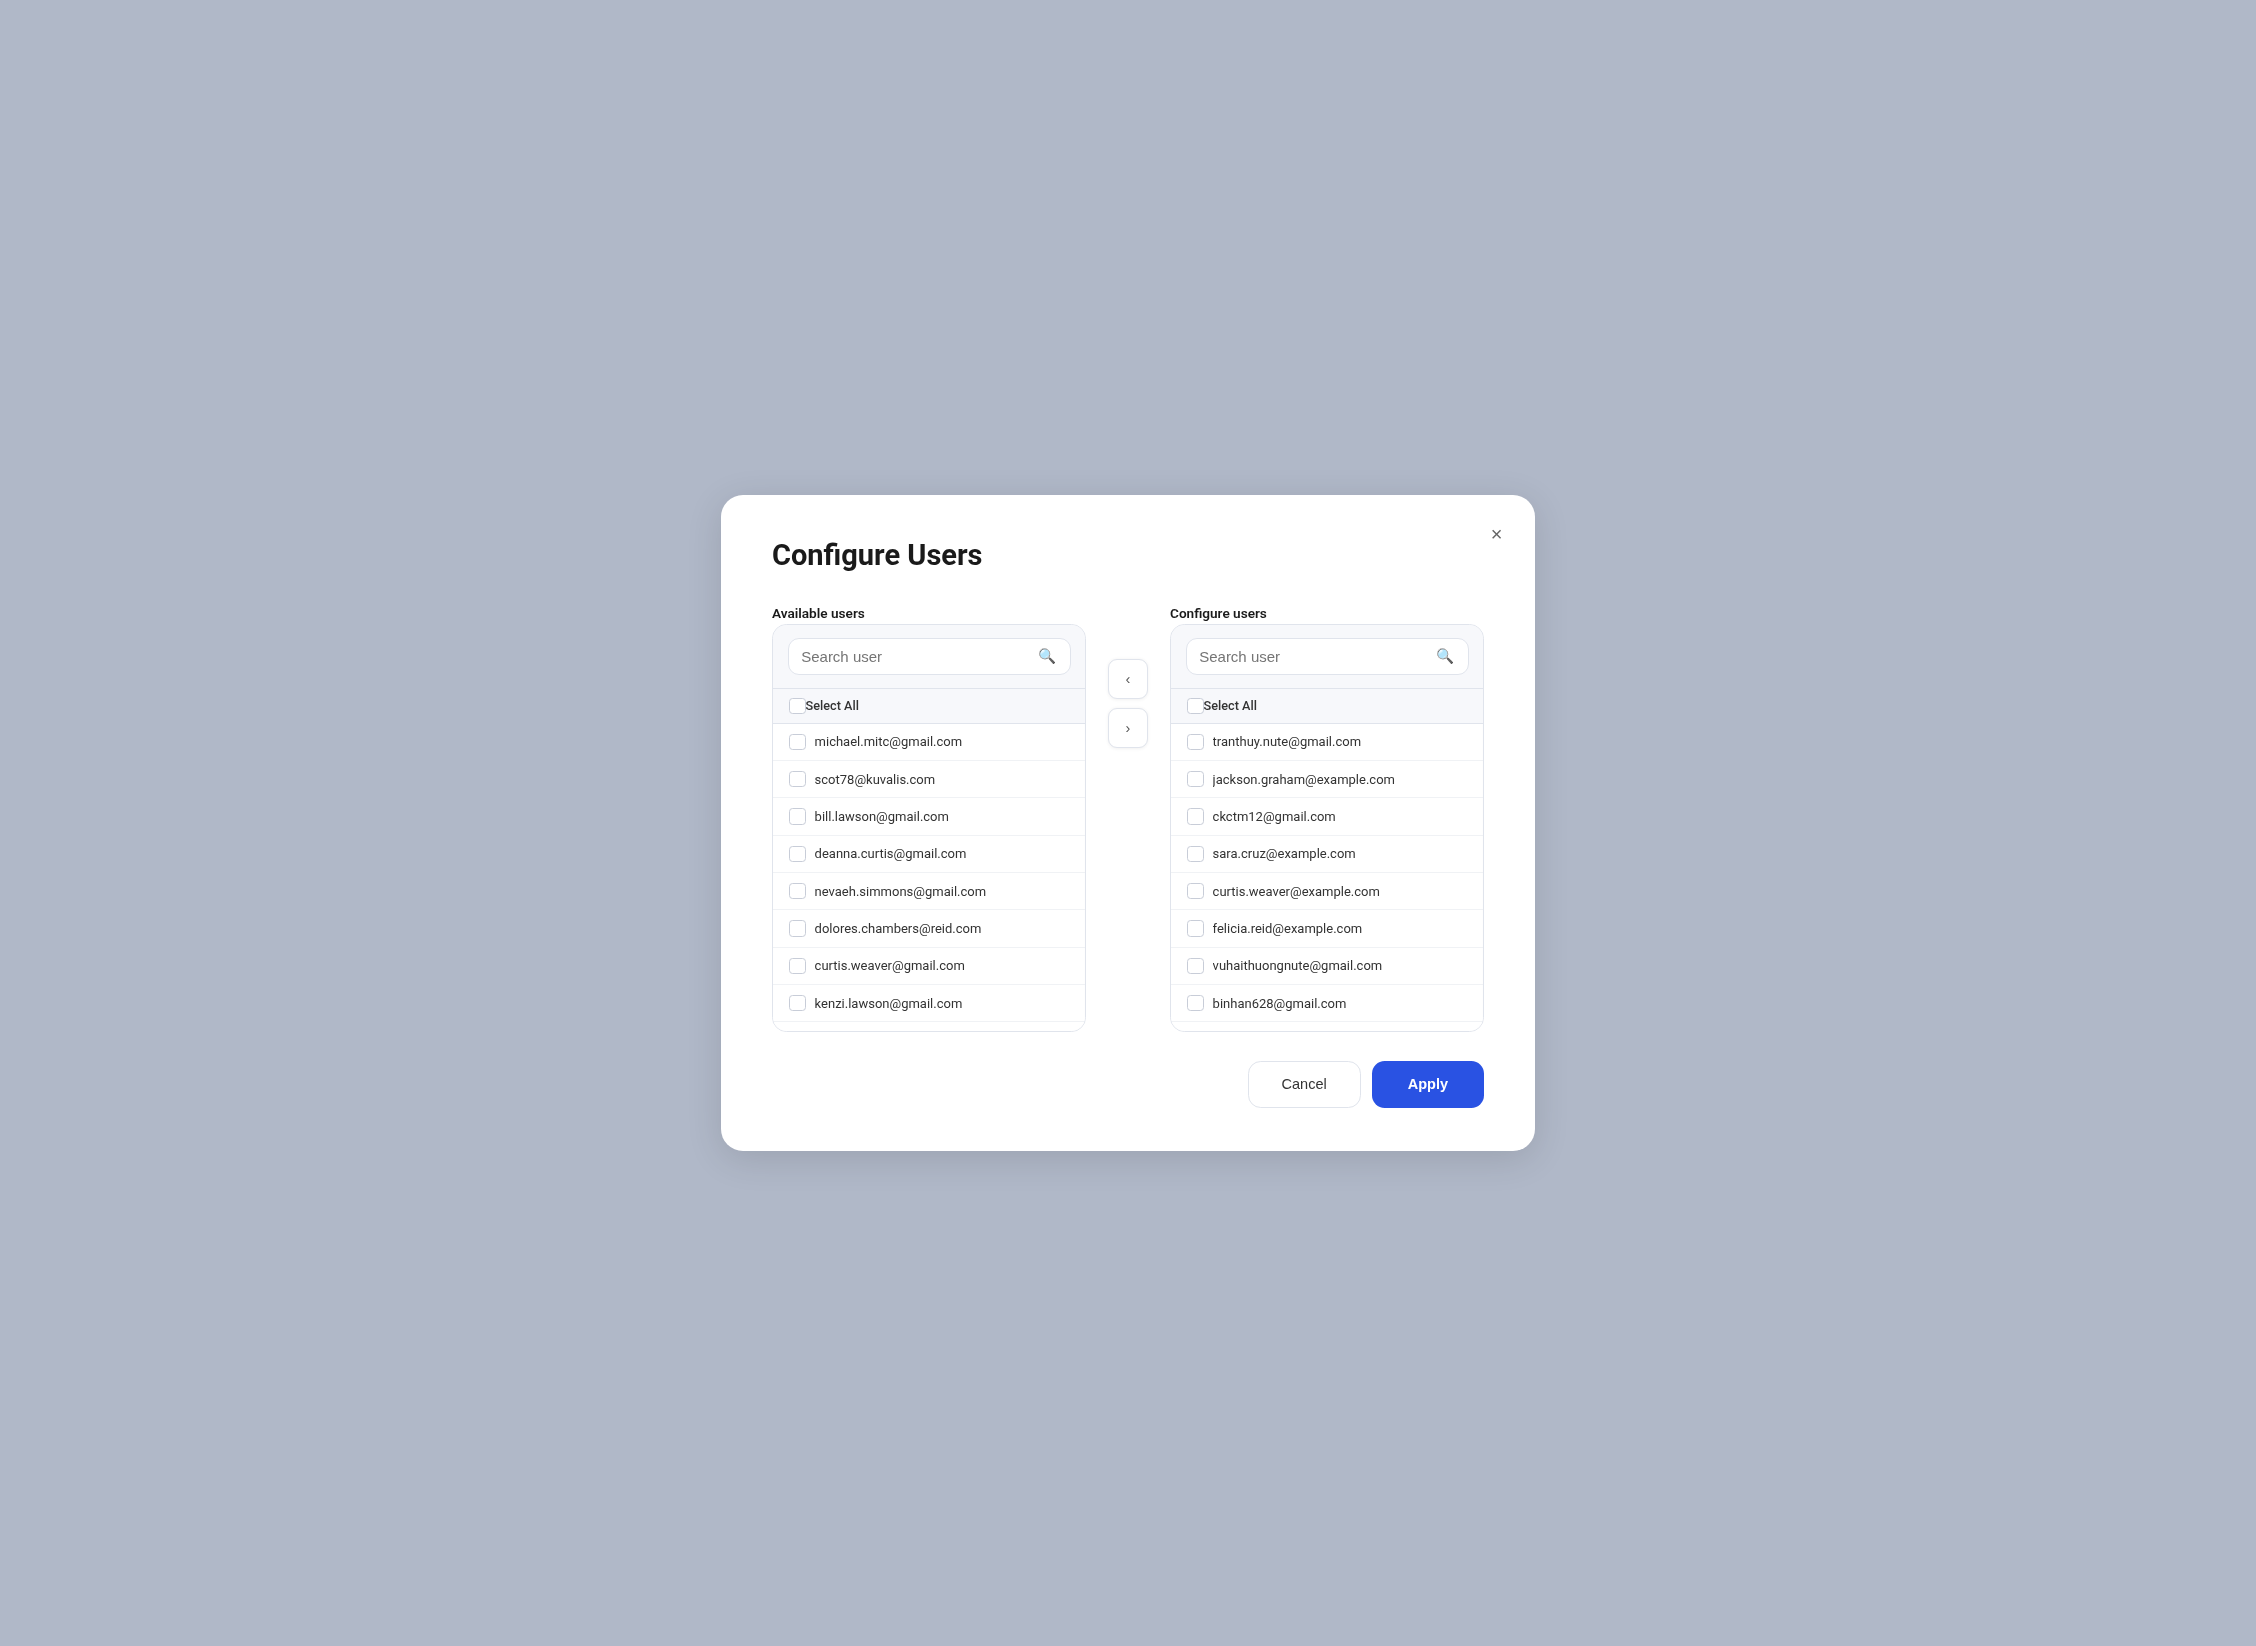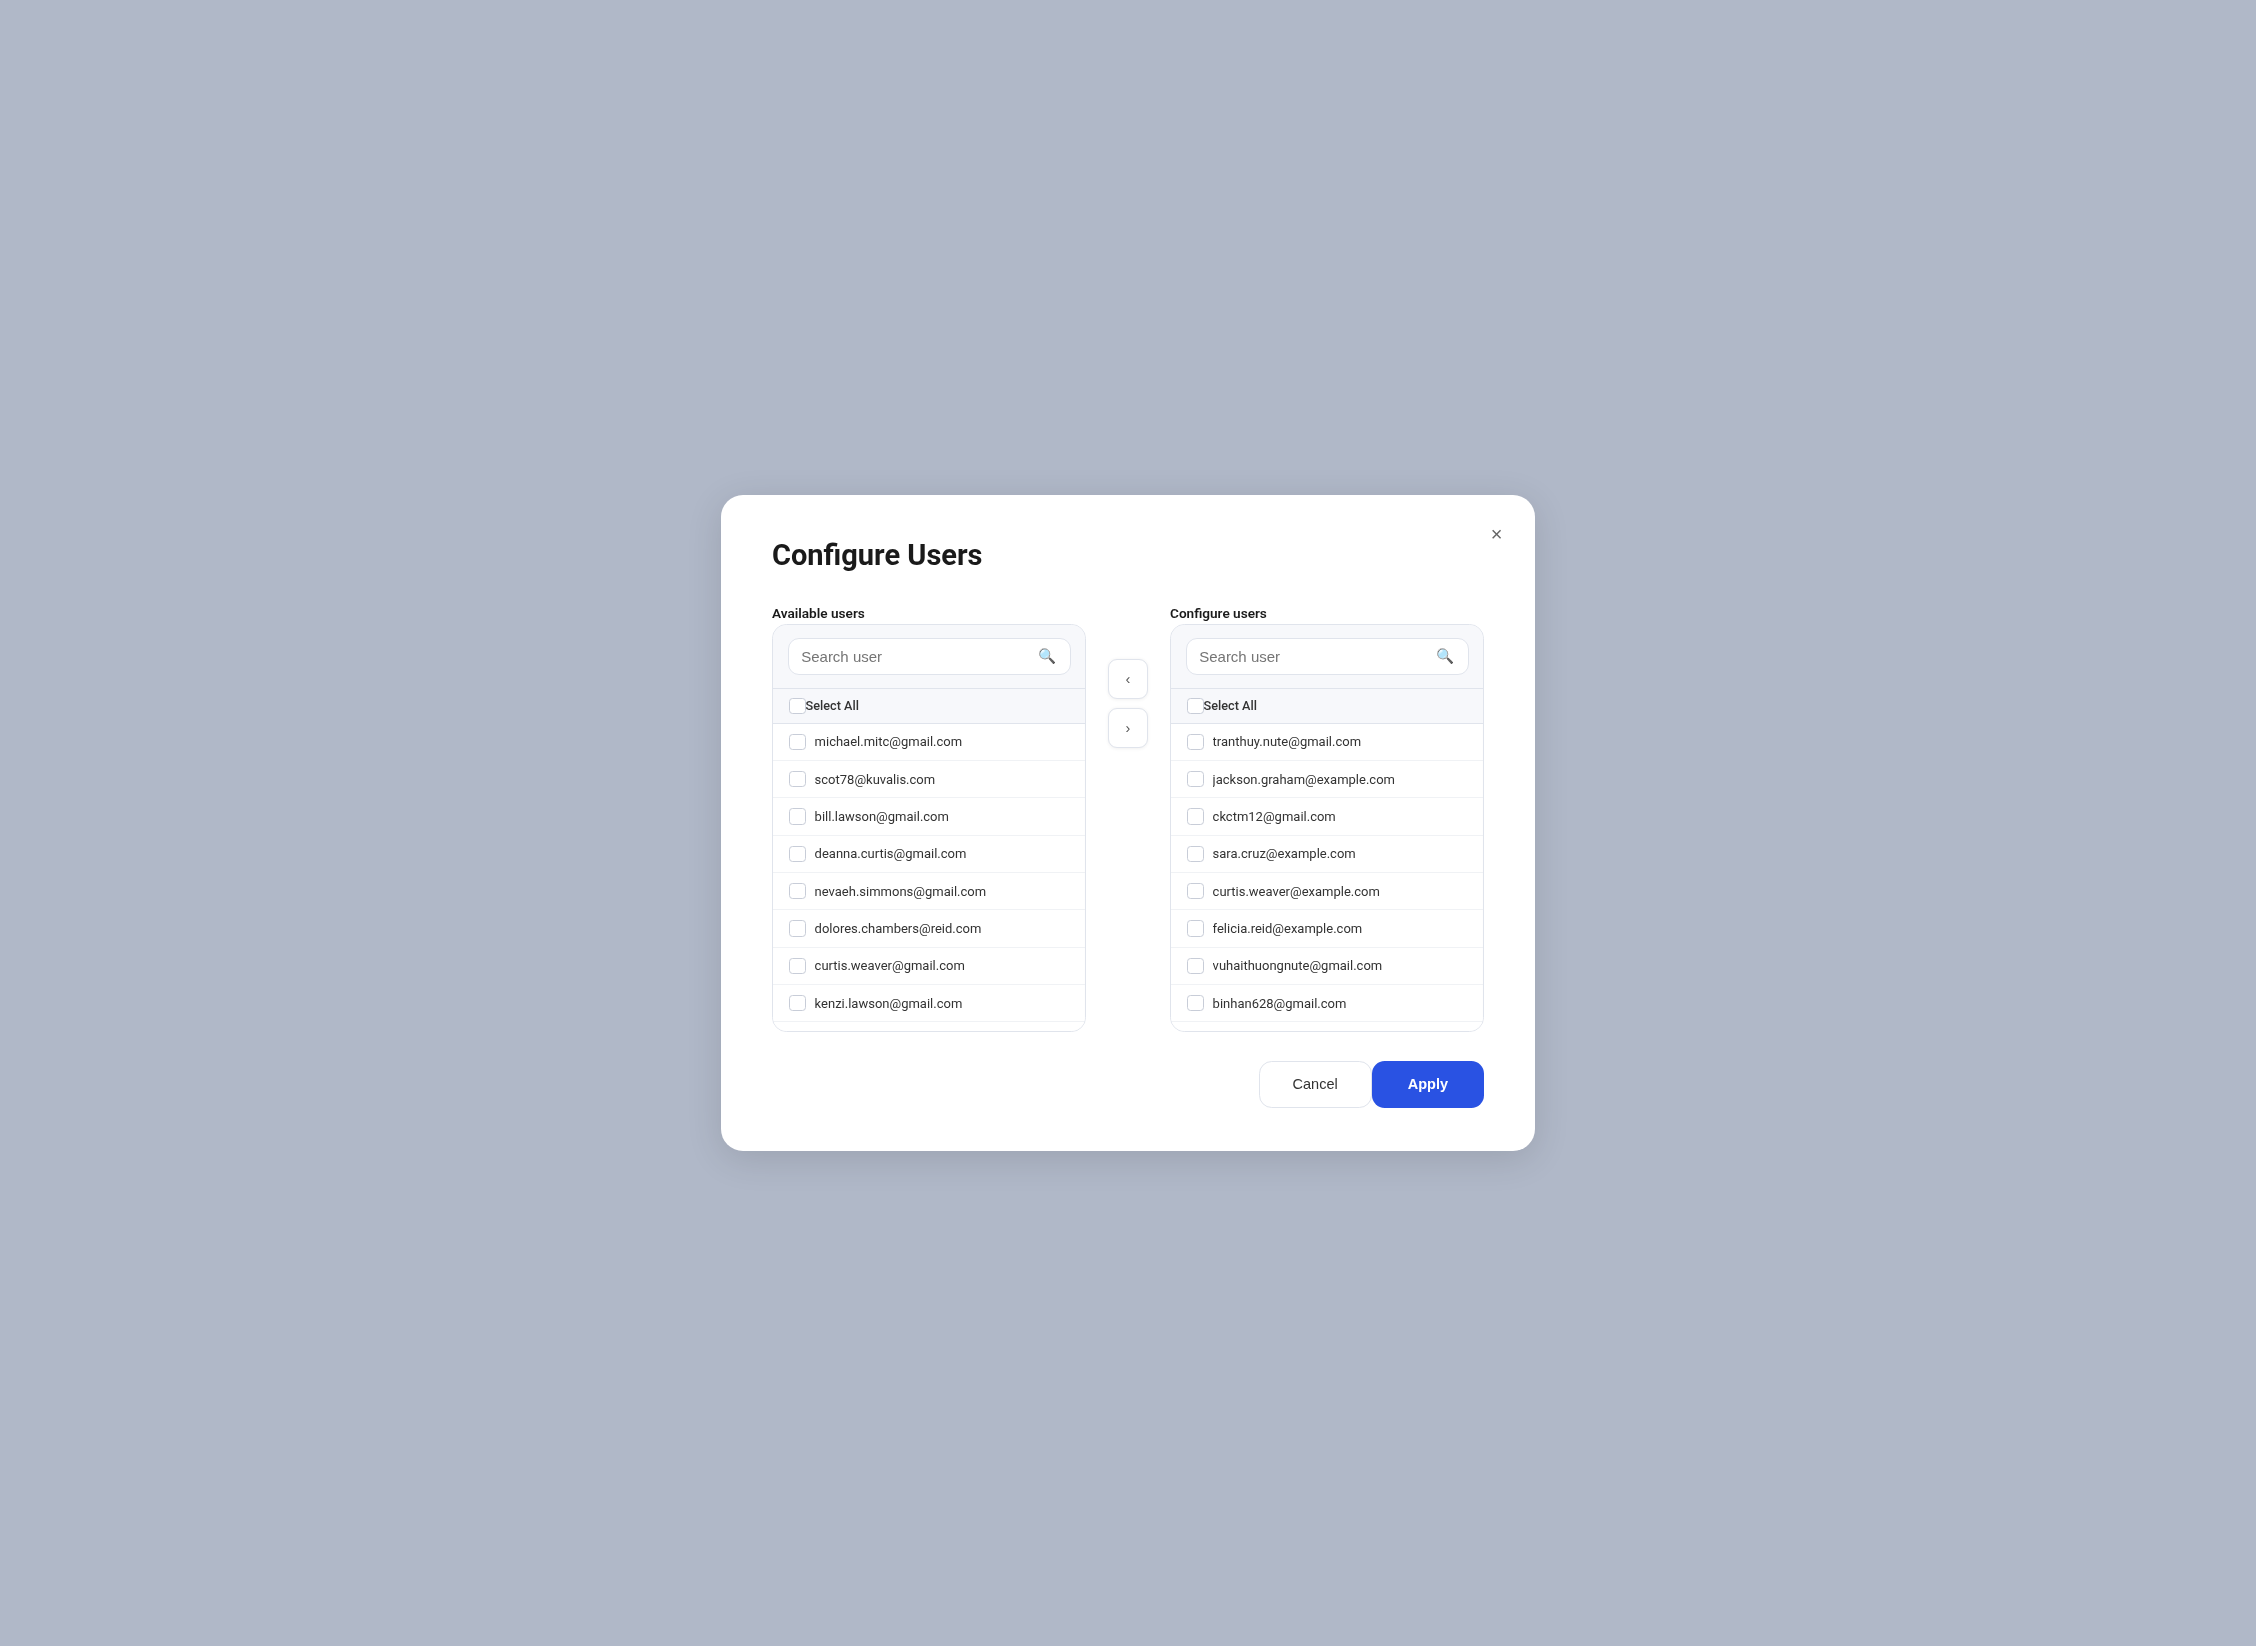--- a/index.html
+++ b/index.html
@@ -191,20 +191,21 @@
       cursor: pointer;
       color: #555;
       font-size: 14.5px;
       box-shadow: 0 0.9px 3.6px rgba(0,0,0,0.06);
     }
 
     
     .modal-footer {
       display: flex;
       justify-content: flex-end;
+      gap: 11px;
       margin-top: 29px;
     }
 
     .btn-cancel {
       padding: 14.5px 33px;
       border-radius: 12.7px;
       border: 1.4px solid #e0e4ec;
       background: #ffffff;
       font-size: 14.5px;
       font-weight: 500;

